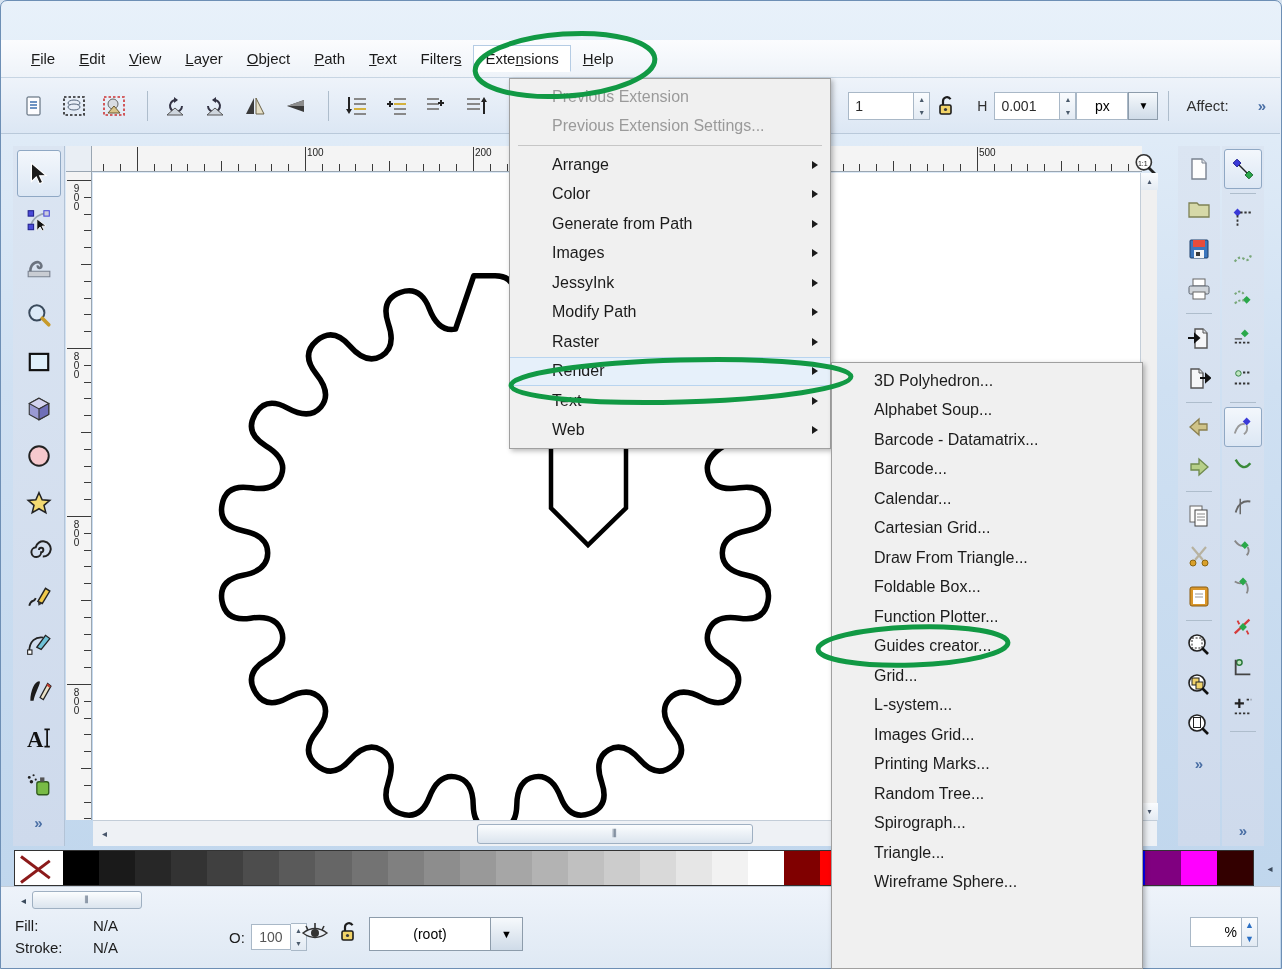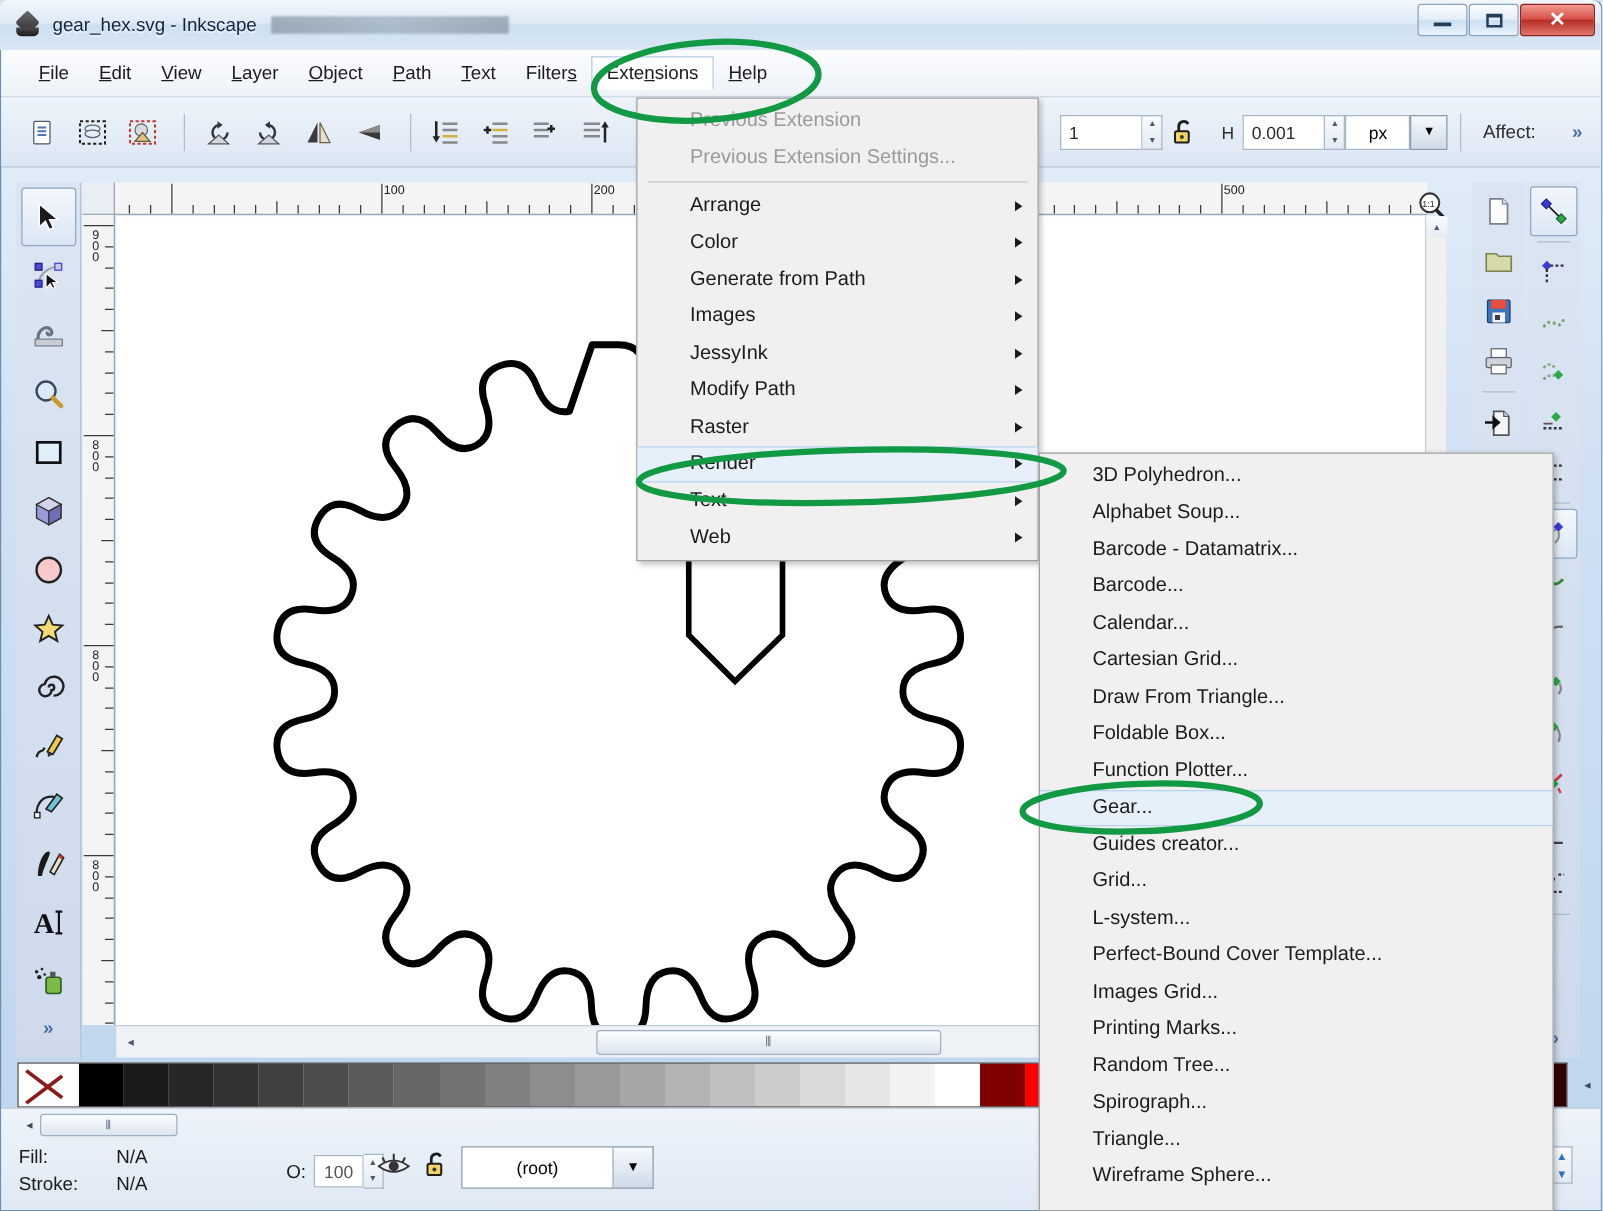--- a/index.html
+++ b/index.html
@@ -276,58 +276,41 @@
     font-size:14px;
   }
 
   
   .dropdown{
     position:absolute; background:#f0f0f0;
     border:1px solid #a0a0a0; box-shadow:2px 2px 5px rgba(0,0,0,.28);
     z-index:60; padding:3px 0;
   }
   #menu-extensions{ left:509px; top:78px; width:322px; }
-  #menu-render{ left:831px; top:362px; width:412px; height:607px; overflow:hidden; }
+  #menu-render{ left:831px; top:362px; width:312px; height:607px; overflow:hidden; }
   .mi{
     display:flex; align-items:center; height:29.5px; padding:0 12px 0 42px;
     font-size:16px; color:#1b1b1b; white-space:nowrap; position:relative;
   }
   .mi.disabled{ color:#9a9a9a; }
   .mi.hl{ background:#e6f0fa; border-top:1px solid #b8d4ef; border-bottom:1px solid #b8d4ef; }
   .mi .arrow{
     position:absolute; right:12px; top:50%; transform:translateY(-50%);
     width:0;height:0;border-left:6px solid #1b1b1b;
     border-top:4.5px solid transparent;border-bottom:4.5px solid transparent;
   }
   .mi-sep{ height:1px; background:#c6c6c6; margin:4px 8px; }
   svg.annot-svg{ position:absolute; z-index:90; overflow:visible; }
 </style>
 </head>
 <body>
 
 <div id="app">
   <div class="win-frame"></div>
 
-  <div class="titlebar">
-    <div class="app-icon">
-      <div class="dia"></div>
-        <div class="tail"></div>
-    </div>
-    <div class="title-text">gear_hex.svg - Inkscape</div>
-    <div class="title-blur"></div>
-    <div class="winbtns">
-      <div class="wbtn">
-          <span class="min-glyph"></span>
-        </div>
-      <div class="wbtn">
-          <span class="max-glyph"></span>
-        </div>
-      <div class="wbtn close">✕</div>
-    </div>
-  </div>
 
   <div class="menubar">
     <div class="menu-item"><u>F</u><span>ile</span></div>
     <div class="menu-item"><u>E</u>dit</div>
     <div class="menu-item"><u>V</u>iew</div>
     <div class="menu-item"><u>L</u>ayer</div>
     <div class="menu-item"><u>O</u>bject</div>
     <div class="menu-item"><u>P</u>ath</div>
     <div class="menu-item"><u>T</u>ext</div>
     <div class="menu-item">Filter<u>s</u></div>
@@ -1054,34 +1037,28 @@
       </div>
       <div class="mi">
         <span>Draw From Triangle...</span>
       </div>
       <div class="mi">
         <span>Foldable Box...</span>
       </div>
       <div class="mi">
         <span>Function Plotter...</span>
       </div>
-      <div class="mi hl">
-        <span>Gear...</span>
-      </div>
       <div class="mi">
         <span>Guides creator...</span>
       </div>
       <div class="mi">
         <span>Grid...</span>
       </div>
       <div class="mi">
         <span>L-system...</span>
-      </div>
-      <div class="mi">
-        <span>Perfect-Bound Cover Template...</span>
       </div>
       <div class="mi">
         <span>Images Grid...</span>
       </div>
       <div class="mi">
         <span>Printing Marks...</span>
       </div>
       <div class="mi">
         <span>Random Tree...</span>
       </div>

